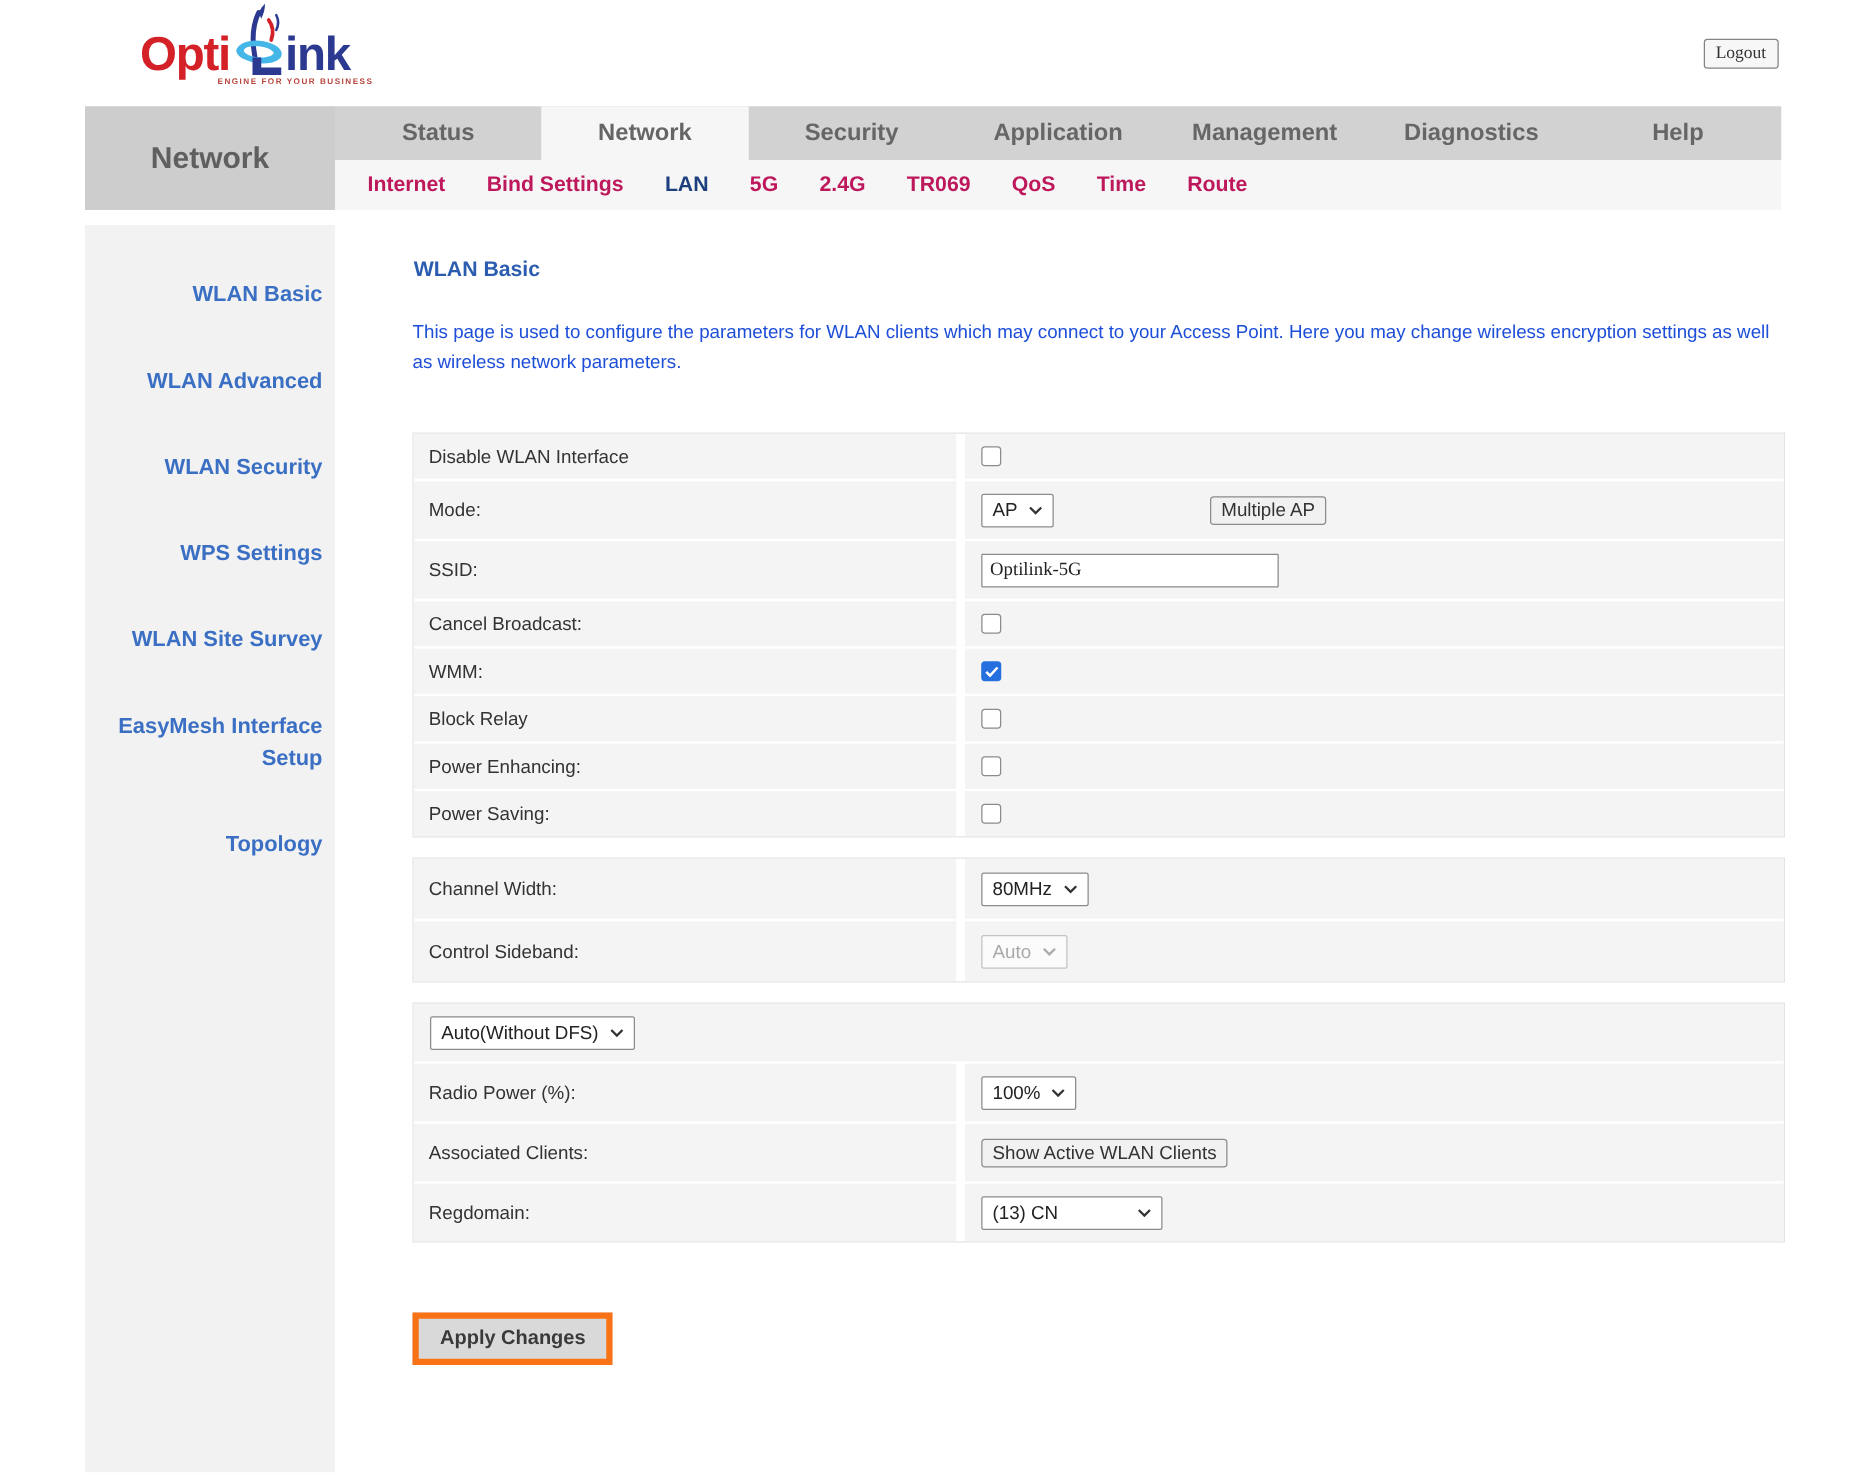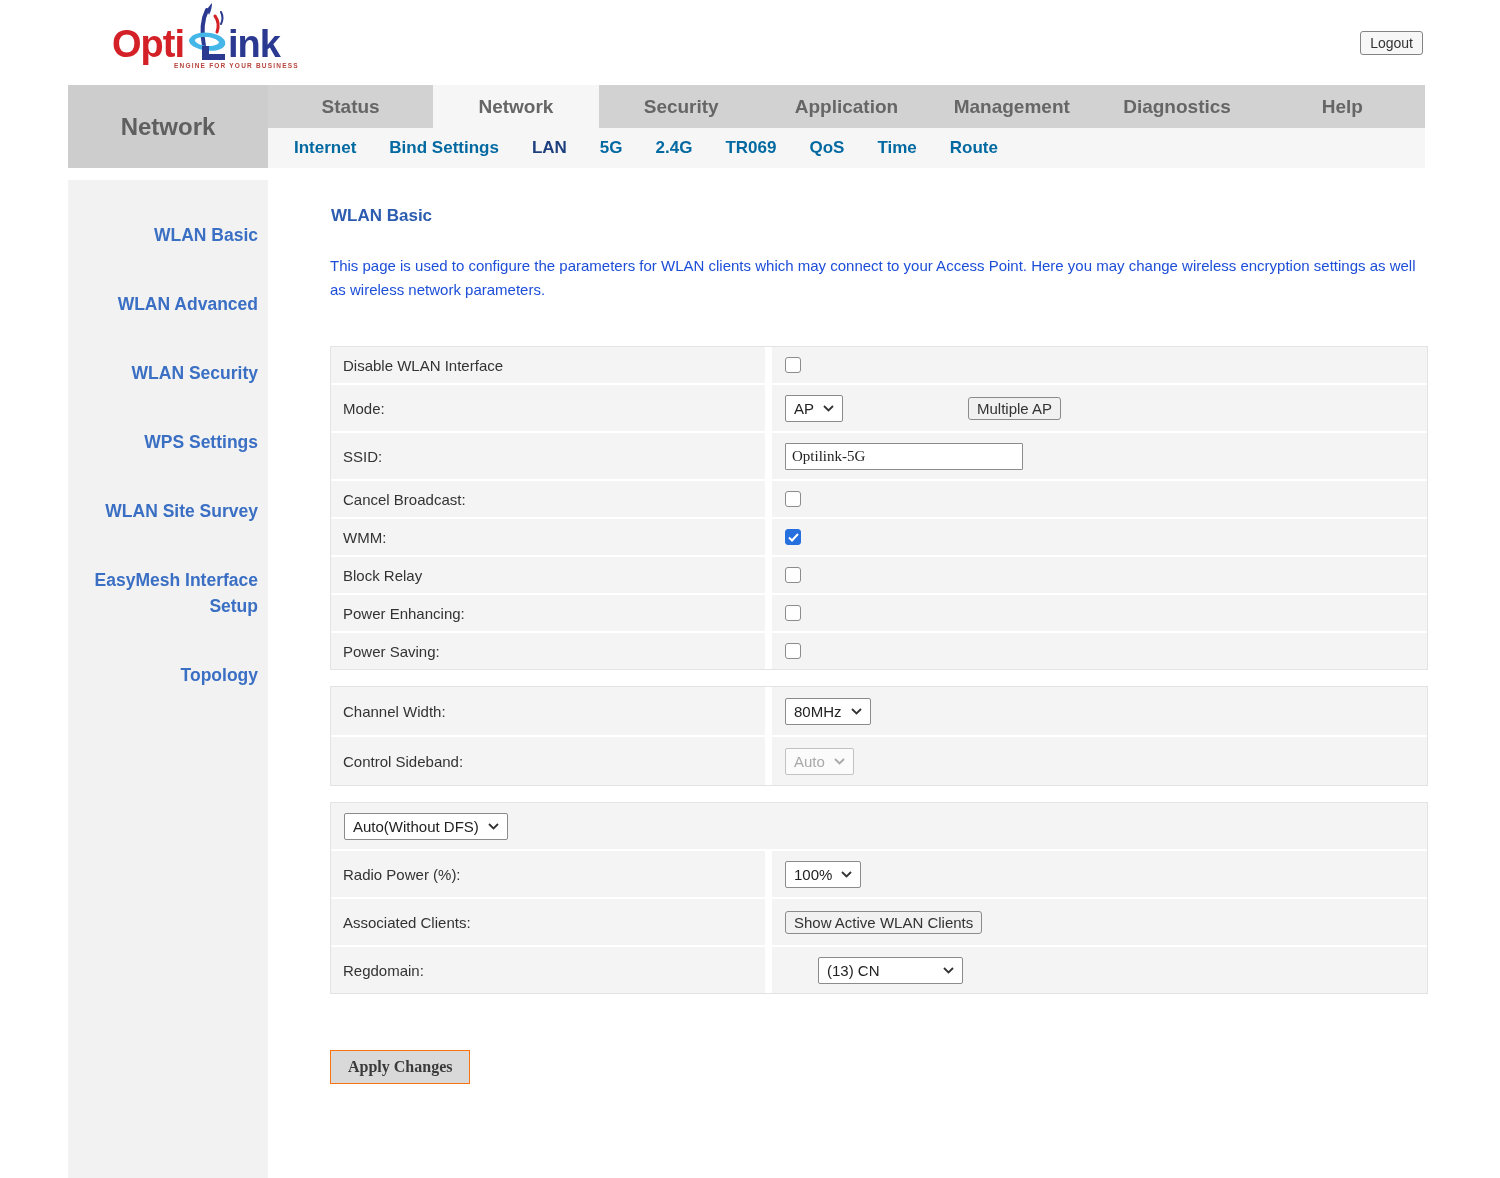--- a/index.html
+++ b/index.html
@@ -12,21 +12,21 @@
   
   .header { position:relative; height:85px; }
   .logo { position:absolute; left:112px; top:2px; }
   .logo-row { display:flex; align-items:flex-end; }
   .logo-opti { font-size:38px; font-weight:bold; color:#d42127; letter-spacing:-1px; line-height:40px; }
   .logo-glyph { margin:0 -3px 0 1px; }
   .logo-ink { font-size:38px; font-weight:bold; color:#2b3990; letter-spacing:-1px; line-height:40px; }
   .logo-tagline { font-size:6.5px; font-weight:bold; color:#b8453c; letter-spacing:1.2px; margin:-2px 0 0 62px; }
   .logout-btn {
     position:absolute; right:77px; top:31px;
-    font-family:Liberation Sans, sans-serif; font-size:14px; color:#333;
+    font-family:Liberation Serif, serif; font-size:14px; color:#333;
     background:#f7f7f7; border:1px solid #848484; border-radius:3px;
     padding:3px 9px; cursor:pointer;
   }
 
   
   .navwrap { margin-left:68px; width:1357px; position:relative; height:83px; }
   .nav-left {
     position:absolute; left:0; top:0; width:200px; height:83px; background:#cdcdcd;
     display:flex; align-items:center; justify-content:center;
     font-size:24px; font-weight:bold; color:#5f5f5f;
@@ -35,21 +35,21 @@
   .nav-tab {
     flex:1; text-align:center; line-height:43px;
     font-size:19px; font-weight:bold; color:#666; cursor:pointer; white-space:nowrap;
   }
   .nav-tab.active { background:#f6f6f6; }
   .subnav {
     margin-left:200px; height:40px; background:#f6f6f6;
     display:flex; align-items:center; gap:33px; padding-left:26px;
     font-size:17px; font-weight:bold;
   }
-  .subnav-item { color:#0369a1; cursor:pointer; white-space:nowrap; }
+  .subnav-item { color:#be185d; cursor:pointer; white-space:nowrap; }
   .subnav-item.active { color:#1e3f7e; }
 
   
   .content { display:flex; margin-left:68px; margin-top:12px; }
   .sidebar {
     width:200px; min-height:998px; background:#f2f2f2;
     padding:42px 10px 0 0; text-align:right; flex-shrink:0;
   }
   .side-item {
     font-size:17.5px; font-weight:bold; color:#3a6fc4;
@@ -77,41 +77,41 @@
   }
   .checkbox svg { display:none; }
   .checkbox.checked { background:#2570de; border-color:#2570de; }
   .checkbox.checked svg { display:block; }
 
   .sel {
     display:inline-flex; align-items:center; gap:9px; background:#fff;
     border:1px solid #8b8b8b; border-radius:2px; padding:4px 8px;
     font-size:15px; color:#222; cursor:pointer; white-space:nowrap; height:27px;
   }
-  .sel.wide { width:145px; justify-content:space-between;margin-left:33px; }
+  .sel.wide { width:145px; justify-content:space-between; }
   .sel.disabled { color:#a9a9a9; border-color:#c2c2c2; background:#fbfbfb; cursor:default; }
   .chev { color:#333; }
   .sel.disabled .chev { color:#a9a9a9; }
 
   .text-input {
     width:238px; height:27px; border:1px solid #8b8b8b; border-radius:1px;
     font-family:Liberation Serif, serif; font-size:15px; color:#222; padding:2px 6px;
   }
 
   .mini-btn {
     font-family:"Liberation Sans", sans-serif; font-size:15px; color:#333;
     background:#f1f1f1; border:1px solid #8b8b8b; border-radius:3px;
     padding:2px 8px; cursor:pointer;
   }
   .multi-ap { margin-left:125px; }
 
   .apply-btn {
-    margin-top:40px; font-family:Liberation Serif, serif;
+    margin-top:40px; font-family:Liberation Sans, sans-serif;
     font-size:16px; font-weight:bold; color:#3a3a3a;
-    background:#d9d9d9; border:1px solid #f97316;
+    background:#d9d9d9; border:5px solid #f97316;
     padding:7px 17px; cursor:pointer;
   }
 </style>
 </head>
 <body>
 
 <div class="header">
   <div class="logo">
     <div class="logo-row">
       <span class="logo-opti">Opti</span>

